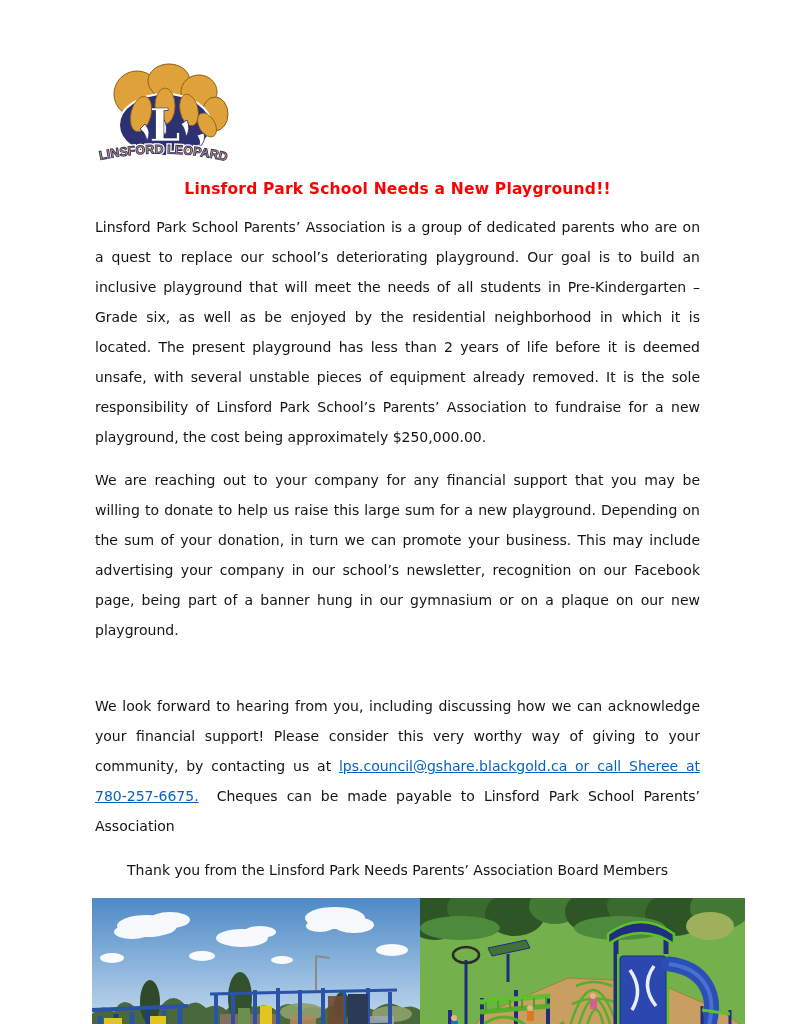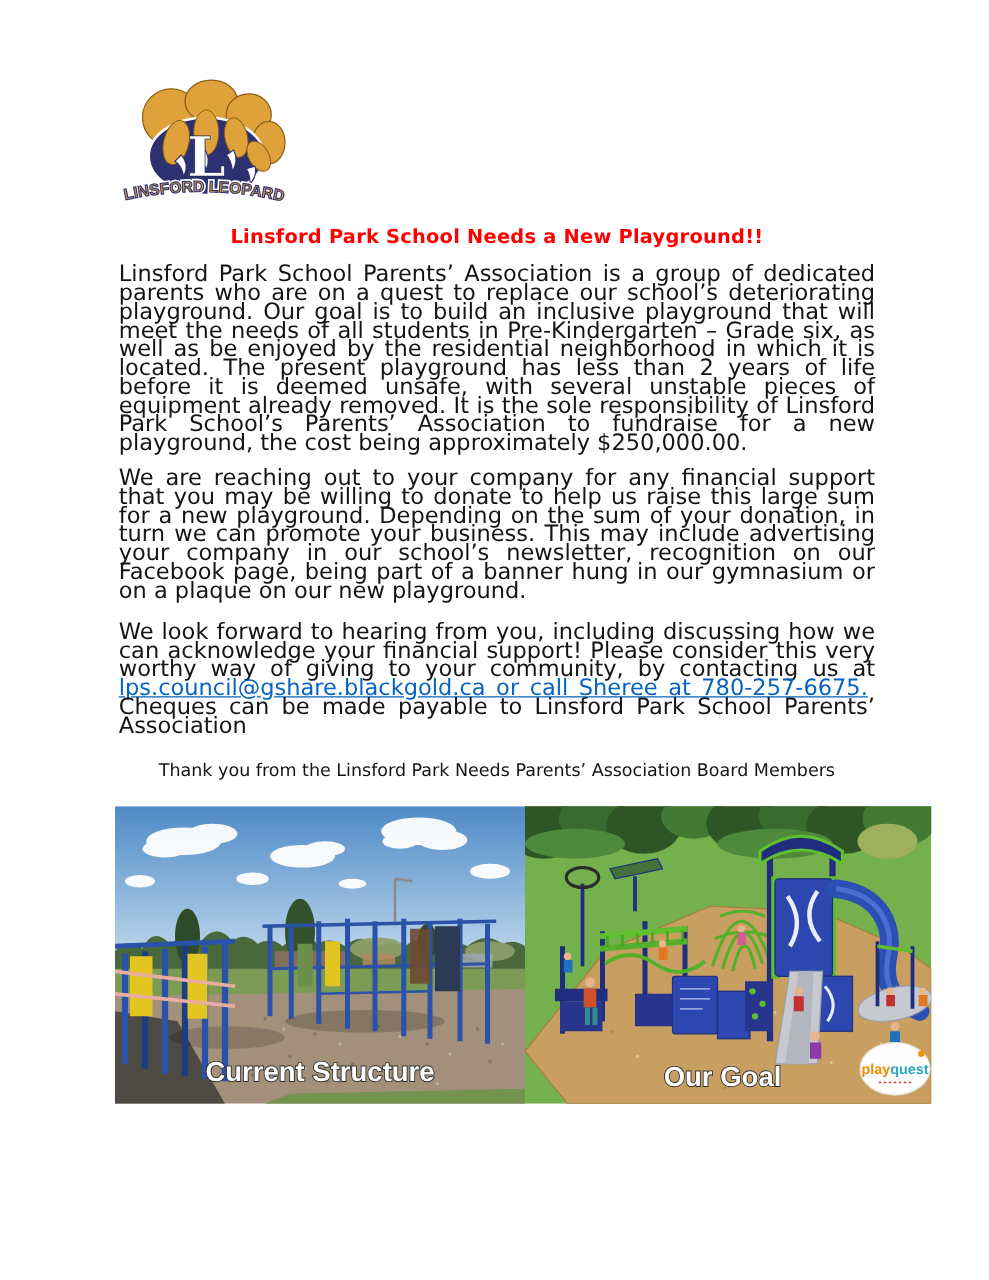--- a/index.html
+++ b/index.html
@@ -7,23 +7,23 @@
     position:relative;width:791px;height:1024px;background:#fff;overflow:hidden;
     font-family:"DejaVu Sans",sans-serif;color:var(--body_text,#141414);
   }
   .logo-wrap{position:absolute;left:96px;top:54px;width:138px;height:120px;}
   .content{position:absolute;left:95px;top:180px;width:605px;}
   .title{
     margin:0 0 14px 0;text-align:center;font-size:15.5px;font-weight:bold;
     color:var(--title_red,#ff0000);letter-spacing:.2px;
   }
   .para{
-    margin:0 0 13px 0;text-align:justify;font-size:18px;line-height:15px;
+    margin:0 0 13px 0;text-align:justify;font-size:14px;line-height:30px;
   }
-  .para.big-gap{margin-top:18px;}
+  .para.big-gap{margin-top:46px;}
   .link{color:var(--link_blue,#0563c1);text-decoration:underline;cursor:pointer;}
   .thanks{margin:19px 0 0 0;text-align:center;font-size:14px;line-height:21px;}
   .photos{display:flex;width:653px;margin:17px 0 0 -3px;justify-content:space-between;}
   .photos svg{display:block;flex:0 0 auto;}
   .caption{
     font-family:"Liberation Sans",sans-serif;font-weight:bold;
     paint-order:stroke;stroke:#2c2c2c;stroke-width:1.4px;fill:#ffffff;
   }
   .badge-word{font-family:"Liberation Sans",sans-serif;font-weight:bold;}
 </style>

